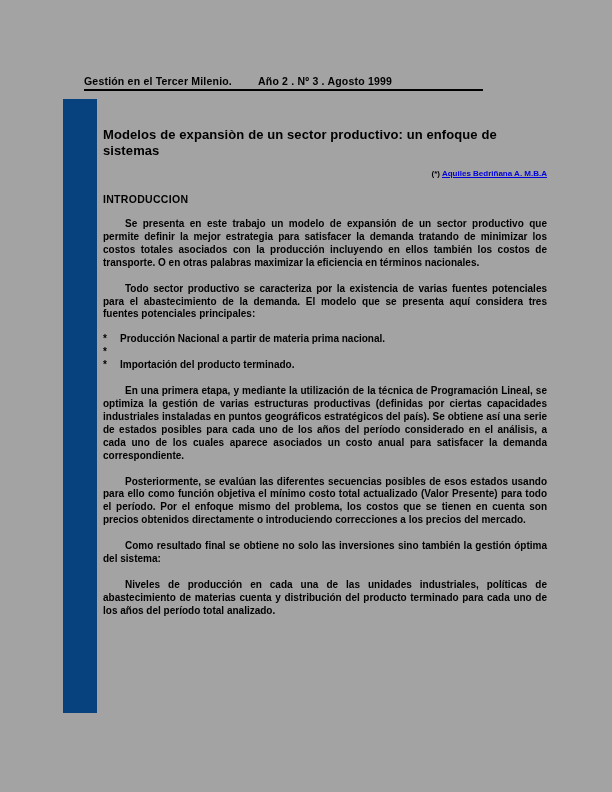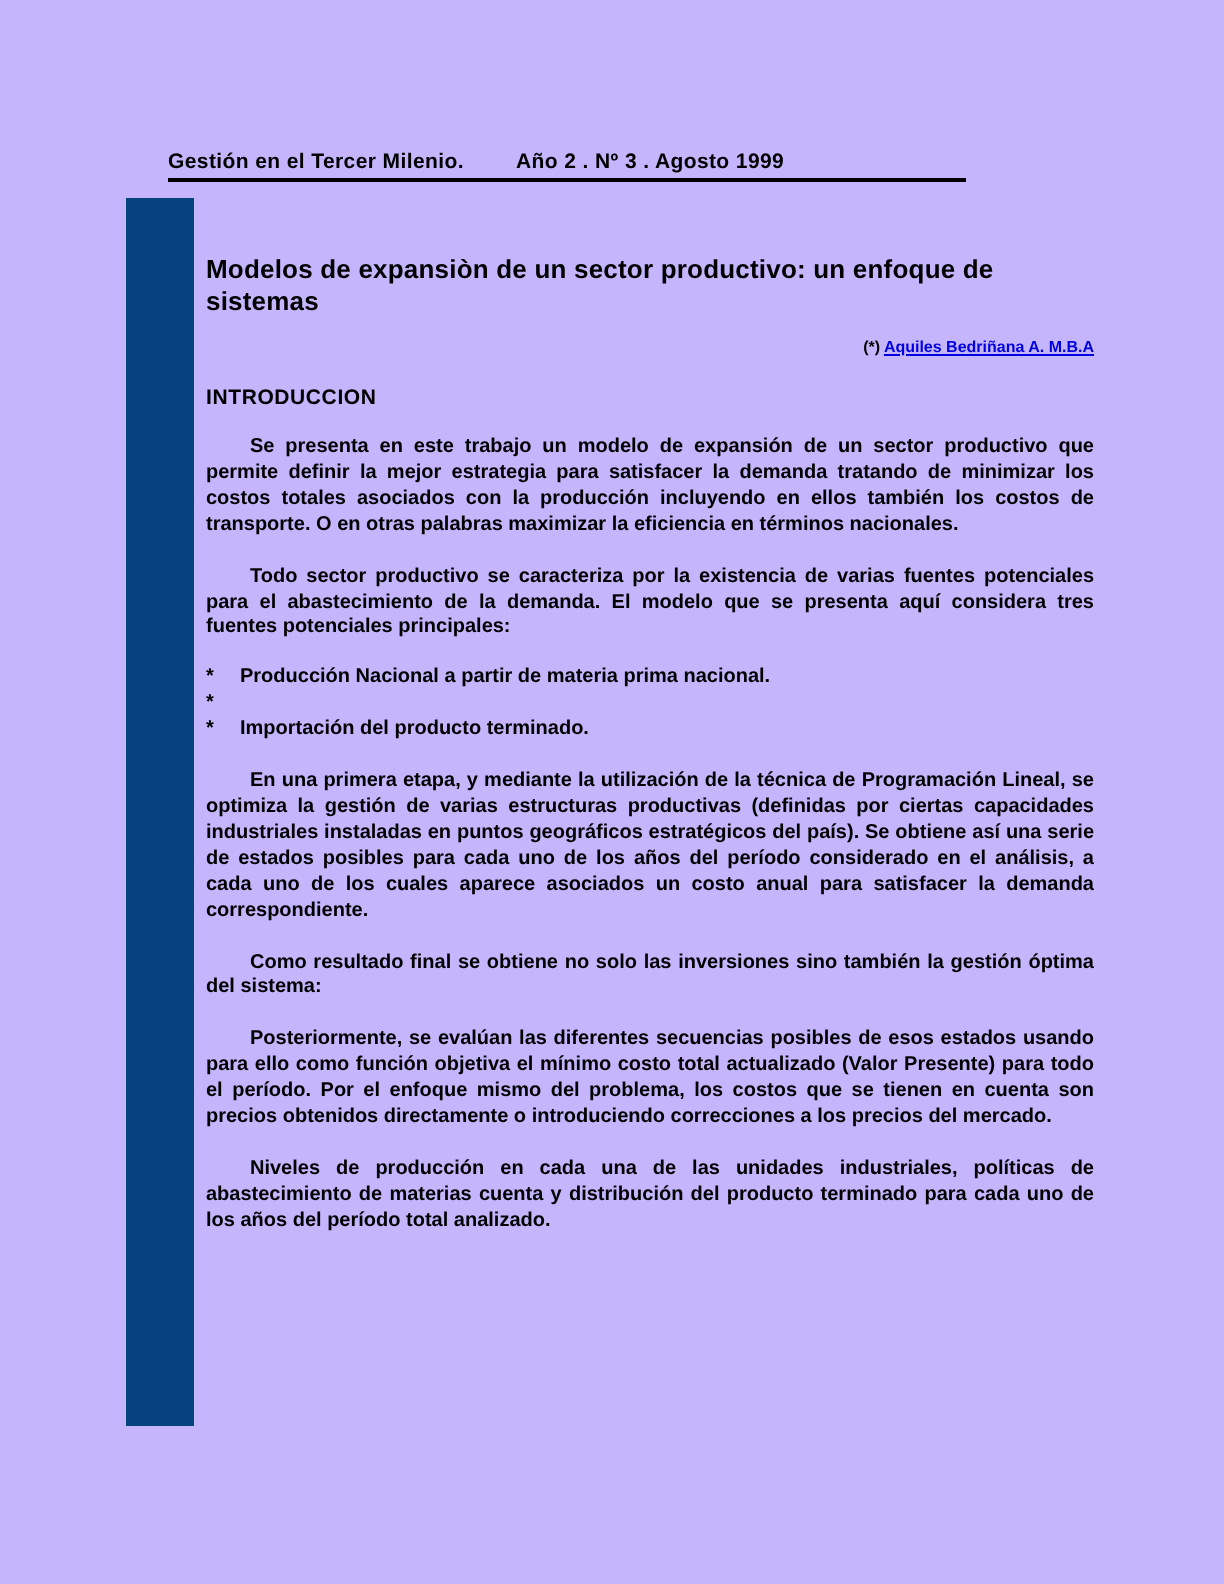--- a/index.html
+++ b/index.html
@@ -3,21 +3,21 @@
 <meta charset="utf-8">
 <style>
   * { margin: 0; padding: 0; box-sizing: border-box; }
   html, body { background: #ffffff; }
   body { width: 612px; height: 792px; font-family: "Liberation Sans", sans-serif; }
 
   .page {
     position: relative;
     width: 612px;
     height: 792px;
-    background: #c4b5fd;
+    background: #a3a3a3;
     overflow: hidden;
     color: #000000;
     text-decoration: underline;
   }
 
   .masthead {
     position: absolute;
     left: 84px;
     top: 75px;
     width: 400px;
@@ -136,19 +136,19 @@
       <li>
         <span class="marker">*</span>
       </li>
       <li>
         <span class="marker">*</span>
         <span>Importación del producto terminado.</span>
       </li>
     </ul>
 
     <p class="body-par">En una primera etapa, y mediante la utilización de la técnica de Programación Lineal, se optimiza la gestión de varias estructuras productivas (definidas por ciertas capacidades industriales instaladas en puntos geográficos estratégicos del país). Se obtiene así una serie de estados posibles para cada uno de los años del período considerado en el análisis, a cada uno de los cuales aparece asociados un costo anual para satisfacer la demanda correspondiente.</p>
+    <p class="body-par">Posteriormente, se evalúan las diferentes secuencias posibles de esos estados usando para ello como función objetiva el mínimo costo total actualizado (Valor Presente) para todo el período. Por el enfoque mismo del problema, los costos que se tienen en cuenta son precios obtenidos directamente o introduciendo correcciones a los precios del mercado.</p>
     <p class="body-par">Como resultado final se obtiene no solo las inversiones sino también la gestión óptima del sistema:</p>
-    <p class="body-par">Posteriormente, se evalúan las diferentes secuencias posibles de esos estados usando para ello como función objetiva el mínimo costo total actualizado (Valor Presente) para todo el período. Por el enfoque mismo del problema, los costos que se tienen en cuenta son precios obtenidos directamente o introduciendo correcciones a los precios del mercado.</p>
     <p class="body-par">Niveles de producción en cada una de las unidades industriales, políticas de abastecimiento de materias cuenta y distribución del producto terminado para cada uno de los años del período total analizado.</p>
 
   </div>
 
 </div>
 
 </body></html>

